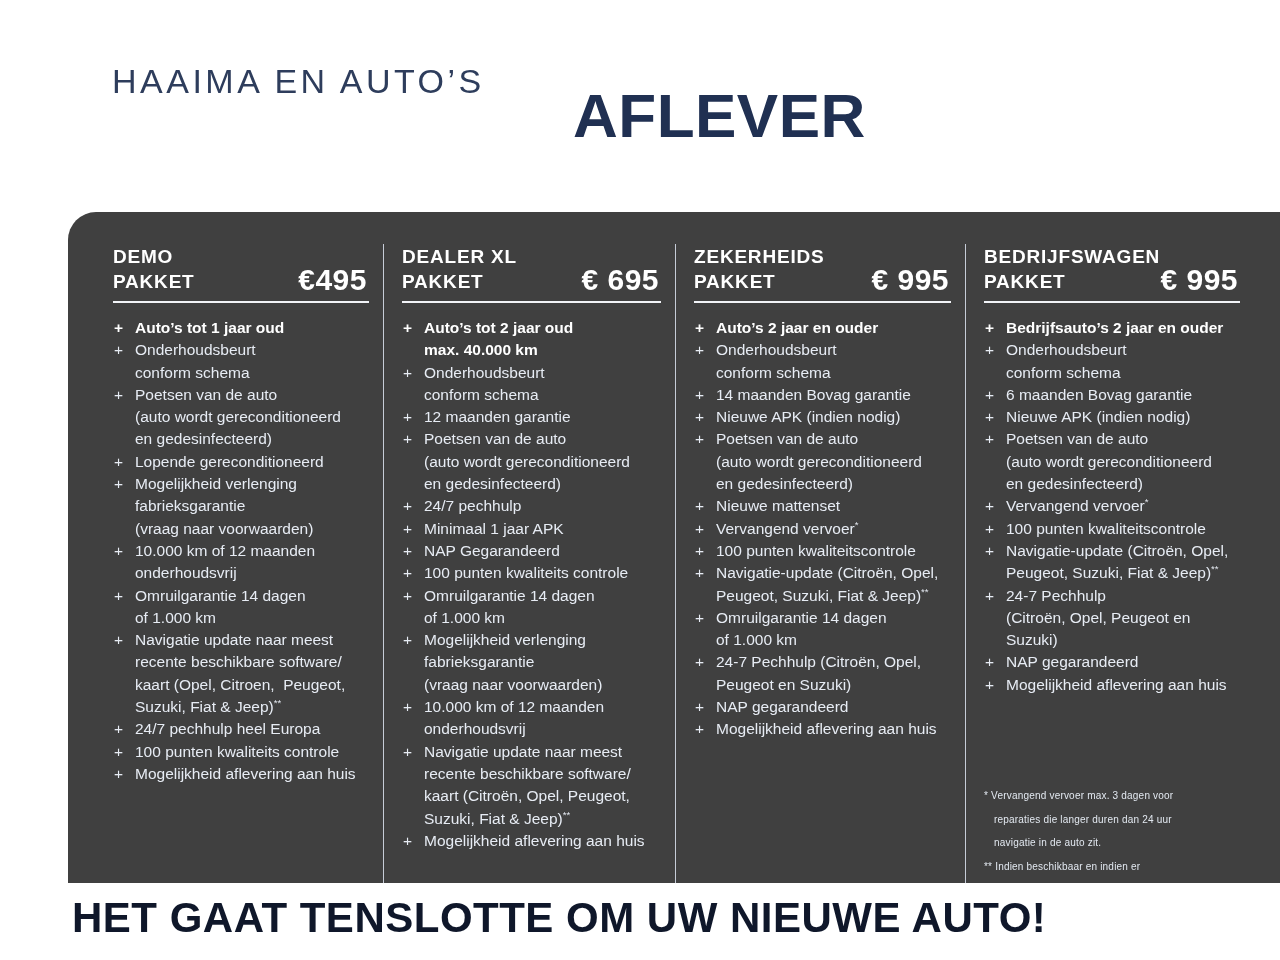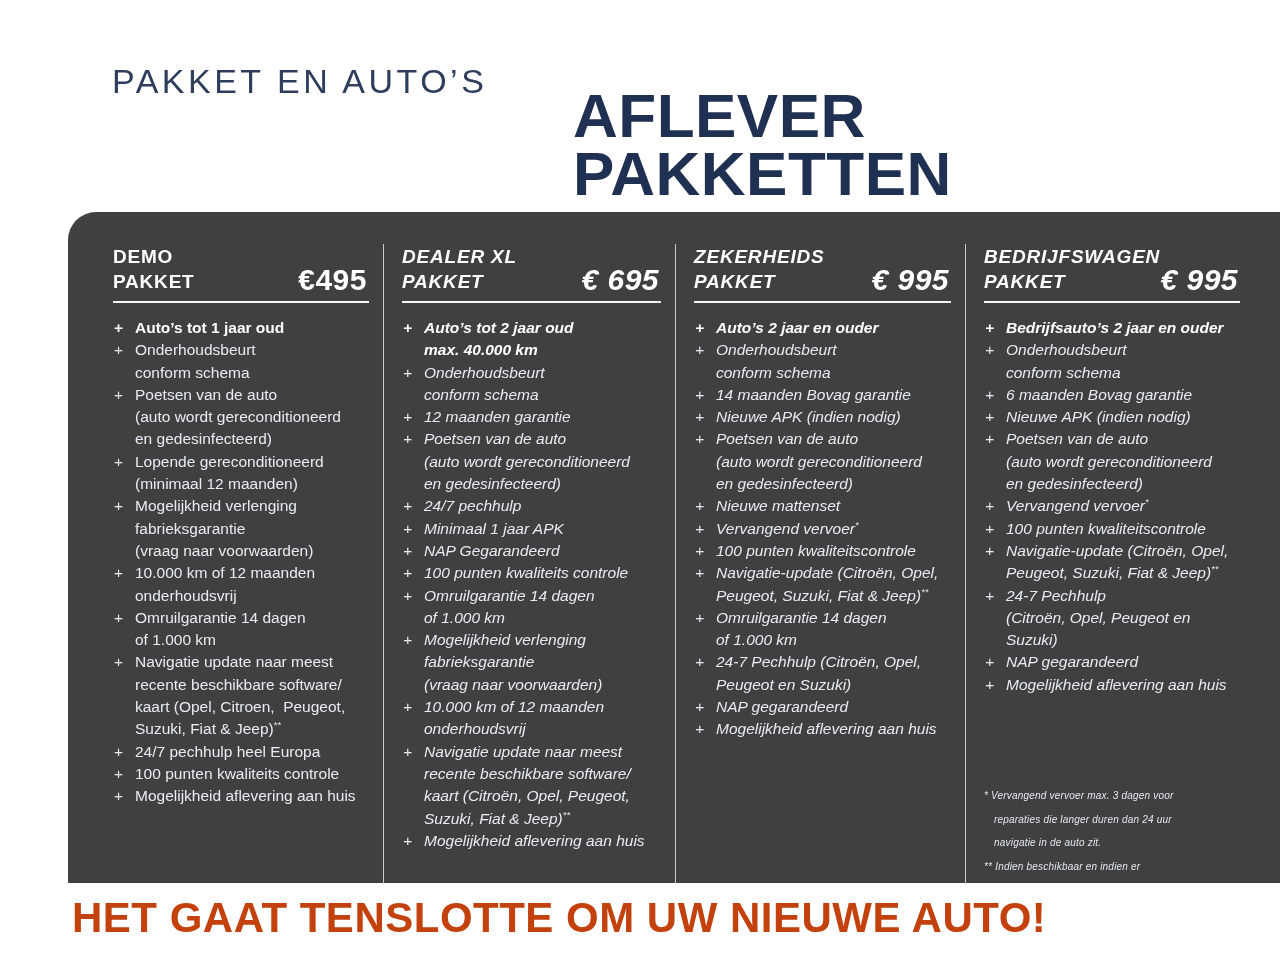--- a/index.html
+++ b/index.html
@@ -40,21 +40,20 @@
   .packages-grid {
     display: grid;
     grid-template-columns: 270px 292px 290px 1fr;
     padding: 32px 26px 0 45px;
     height: 100%;
   }
   .pkg-col { padding-right: 14px; }
   .pkg-col + .pkg-col {
     border-left: 1.5px solid #c6ccd7;
     padding-left: 18px;
-    font-style: italic;
   }
 
   .pkg-head { position: relative; }
   .pkg-title {
     font-size: 19px; font-weight: bold; color: #ffffff;
     line-height: 25px; letter-spacing: 0.8px;
   }
   .pkg-price {
     position: absolute; right: 2px; bottom: -3px;
     font-size: 30px; font-weight: bold; color: #ffffff;
@@ -82,33 +81,32 @@
     font-size: 10px; line-height: 23.5px;
     color: #e2e8f0; letter-spacing: 0.2px;
   }
   .footnote-line { white-space: pre-wrap; }
   .footnote-line.cont { padding-left: 10px; }
 
   
   .tagline {
     position: absolute; left: 72px; top: 894px;
     font-size: 42px; font-weight: bold; letter-spacing: 0.5px;
-    color: #c2410c;
+    color: #0f172a;
   }
 </style>
 </head>
 <body>
 
 <div class="logo-block">
-  <div class="logo-sub">PAKKET EN AUTO’S</div>
+  <div class="logo-sub">HAAIMA EN AUTO’S</div>
 </div>
 
 <div class="main-title">
   <div>AFLEVER</div>
-  <div>PAKKETTEN</div>
 </div>
 
 <div class="panel">
   <div class="packages-grid">
   <div class="pkg-col">
     <div class="pkg-head">
       <div class="pkg-title">
             <div class="title-line">DEMO</div>
             <div class="title-line">PAKKET</div>
           </div>
@@ -127,21 +125,20 @@
           </li>
           <li class="pkg-item">
             <span class="plus">+</span>
             <div class="item-line">Poetsen van de auto</div>
             <div class="item-line">(auto wordt gereconditioneerd</div>
             <div class="item-line">en gedesinfecteerd)</div>
           </li>
           <li class="pkg-item">
             <span class="plus">+</span>
             <div class="item-line">Lopende gereconditioneerd</div>
-            <div class="item-line">(minimaal 12 maanden)</div>
           </li>
           <li class="pkg-item">
             <span class="plus">+</span>
             <div class="item-line">Mogelijkheid verlenging</div>
             <div class="item-line">fabrieksgarantie</div>
             <div class="item-line">(vraag naar voorwaarden)</div>
           </li>
           <li class="pkg-item">
             <span class="plus">+</span>
             <div class="item-line">10.000 km of 12 maanden</div>

